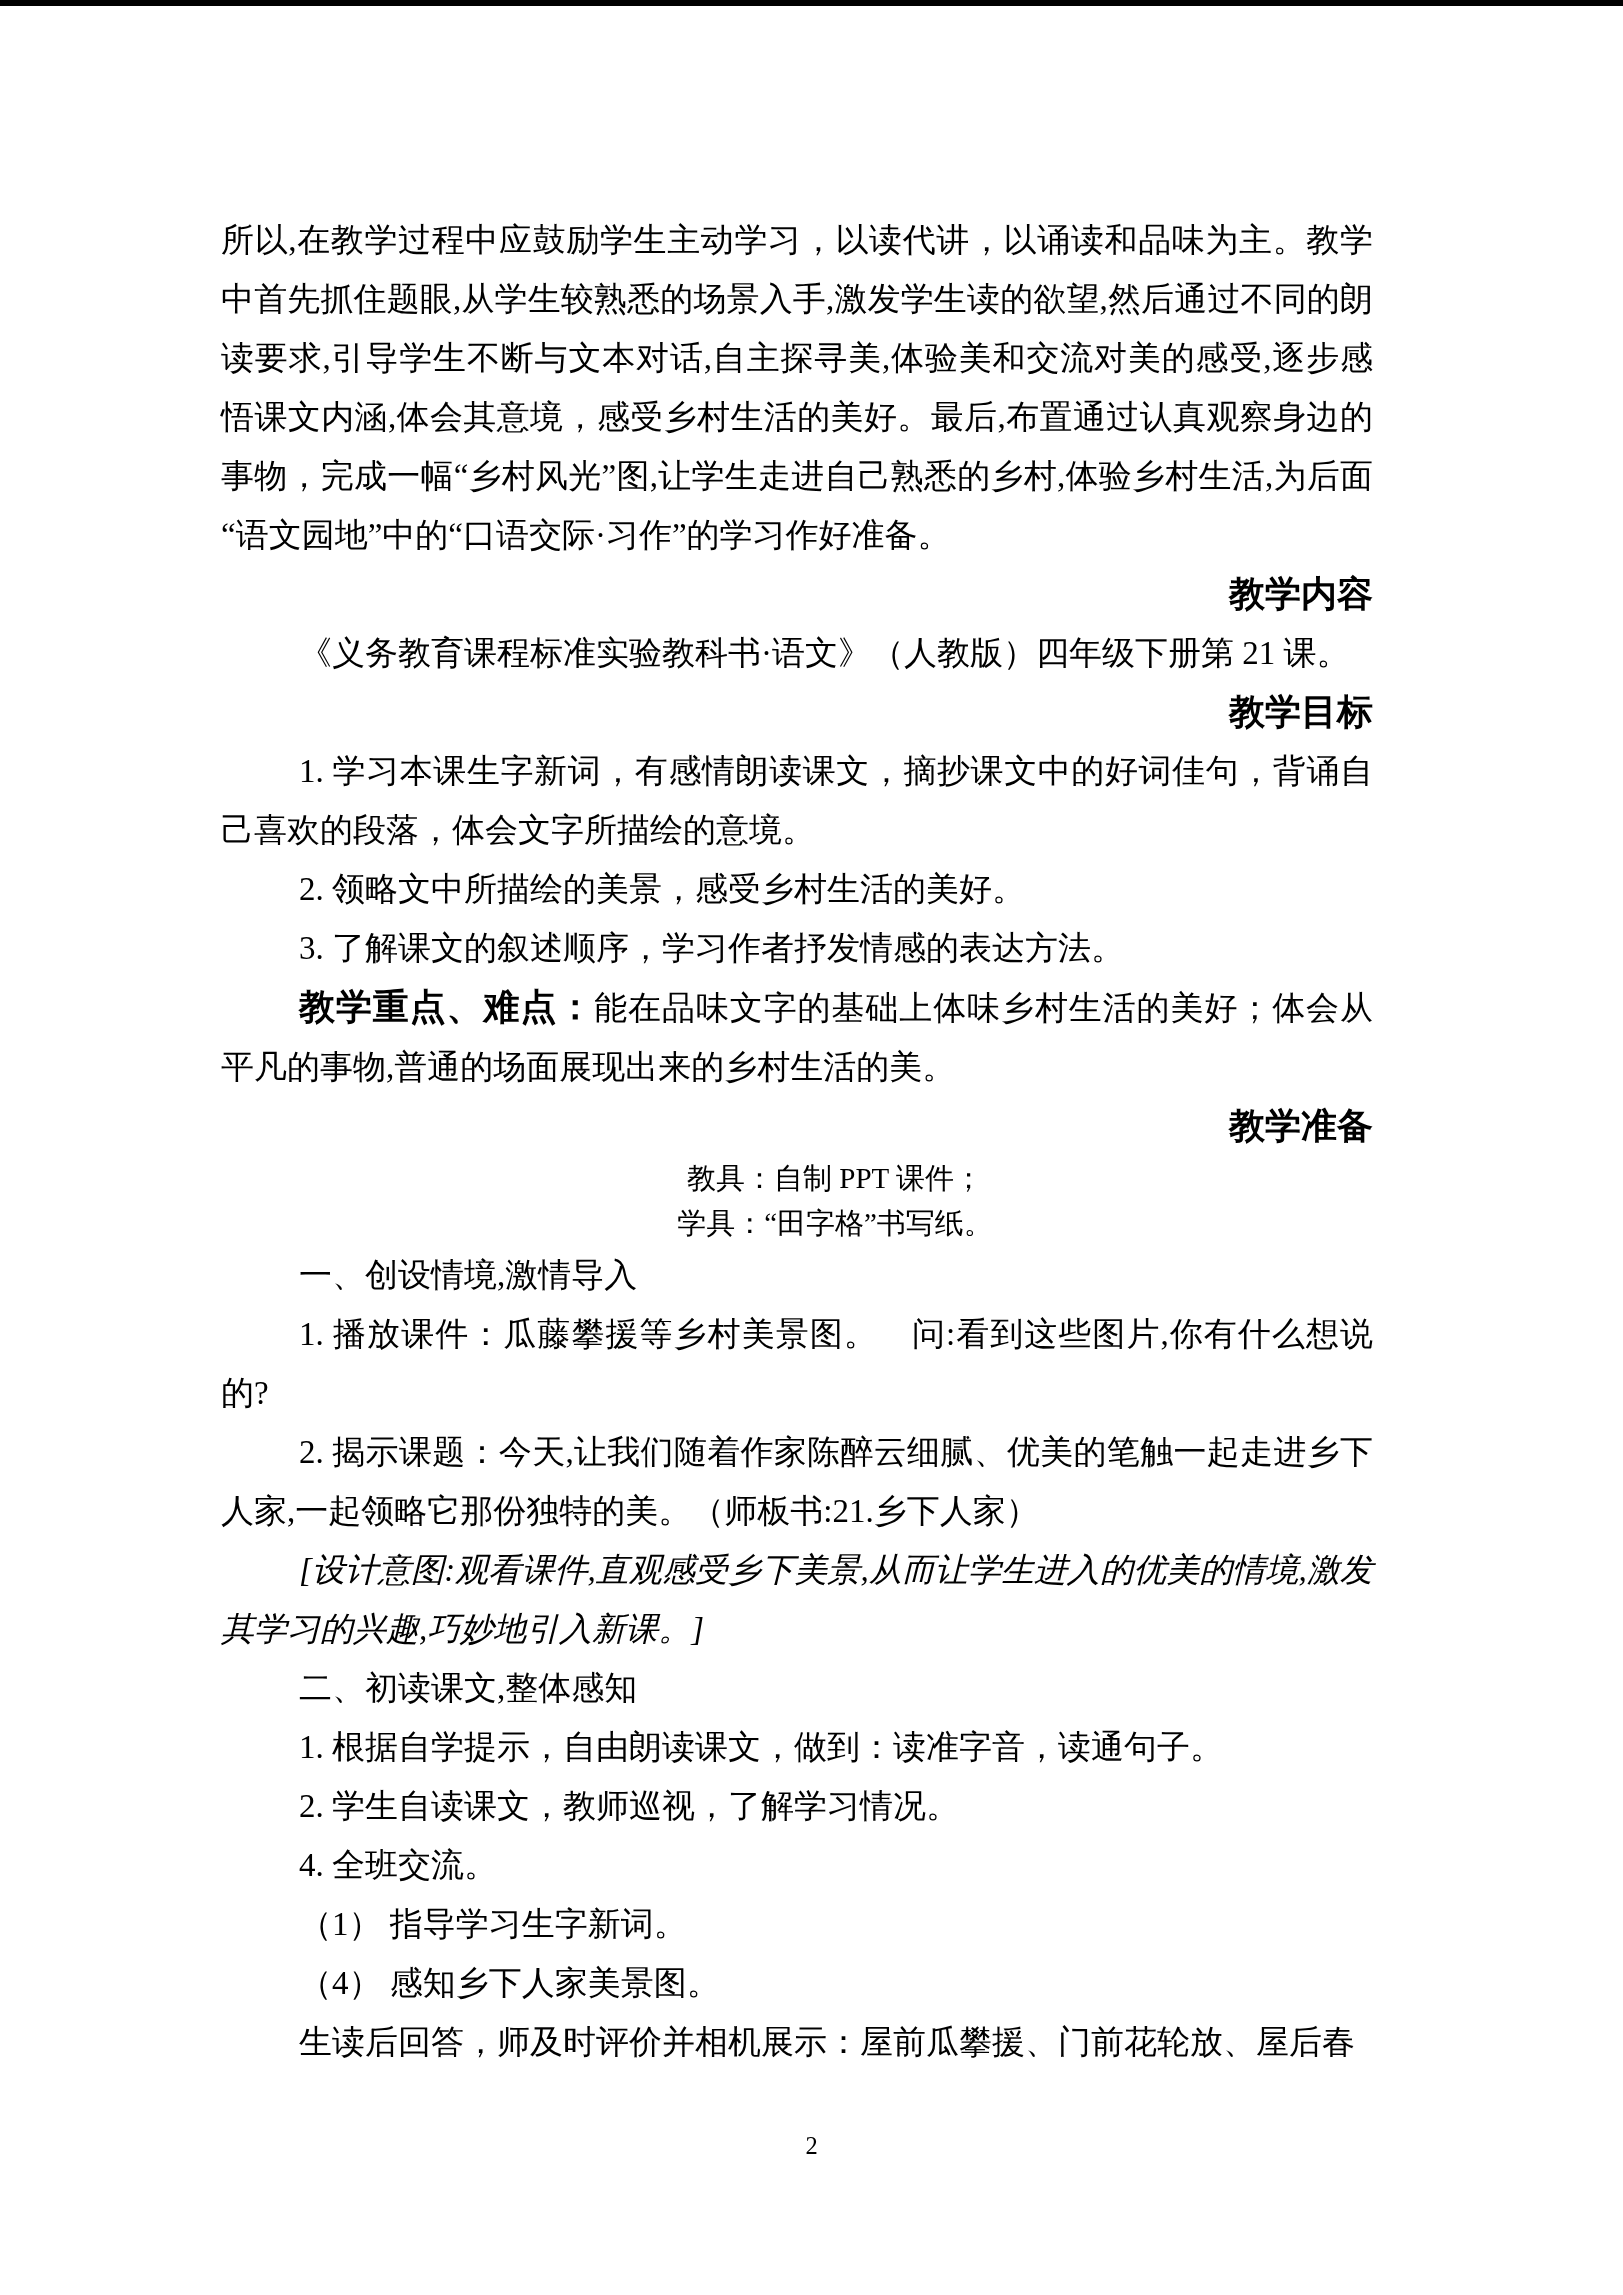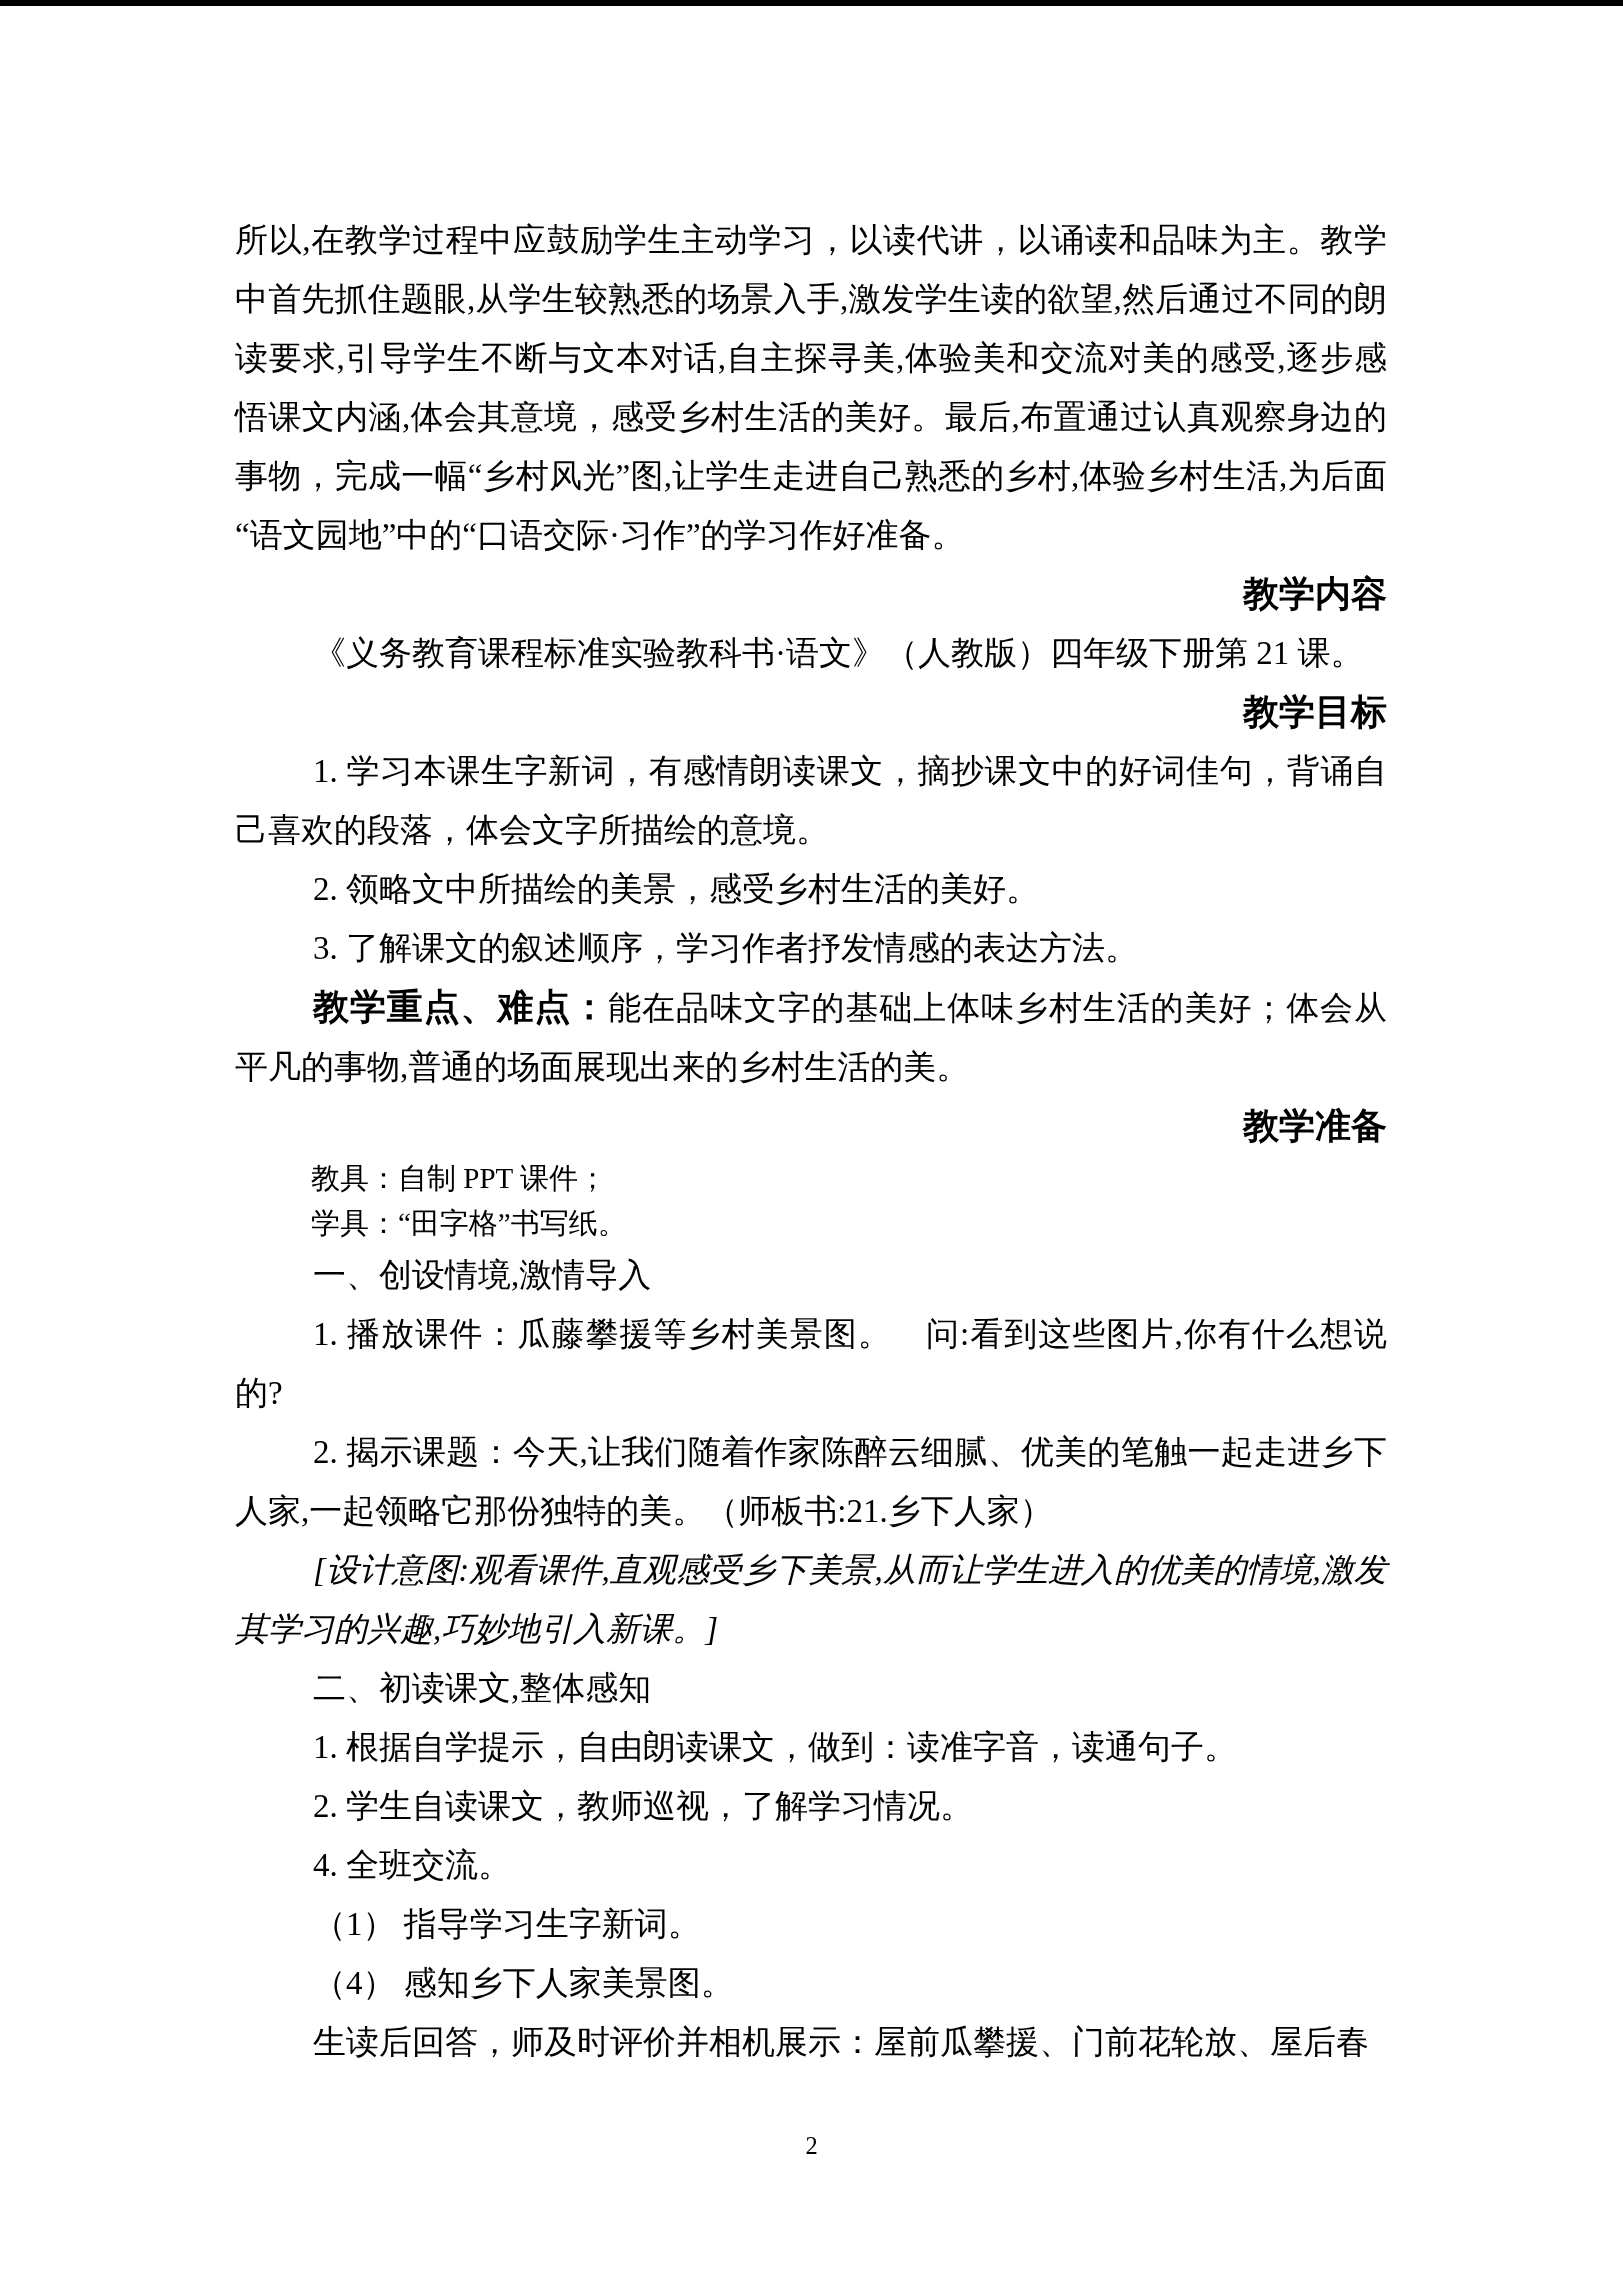--- a/index.html
+++ b/index.html
@@ -16,21 +16,21 @@
     color: #000000;
   }
   .top-edge {
     position: absolute;
     top: 0; left: 0;
     width: 100%; height: 6.1px;
     background: #000000;
   }
   .doc {
     position: absolute;
-    left: 235px;
+    left: 221px;
     top: 211px;
     width: 1152px;
     font-size: 33px;
     line-height: 59px;
     text-align: justify;
     text-justify: inter-ideograph;
     color: #000000;
   }
   .doc p { margin: 0; padding: 0; }
   .ind { text-indent: 78px; }
@@ -39,21 +39,21 @@
     font-size: 36px;
     line-height: 59px;
     text-indent: 83px;
     text-align: right;
   }
   .lead-bold { font-weight: bold; margin-top: 12px; }
   .prep {
     font-size: 29px;
     line-height: 45px;
     text-indent: 76px;
-    text-align: left;
+    text-align: center;
   }
   .design-note {
     font-weight: normal;
     font-style: italic;
   }
   .page-number {
     position: absolute;
     left: 0;
     top: 2124px;
     width: 1623px;

